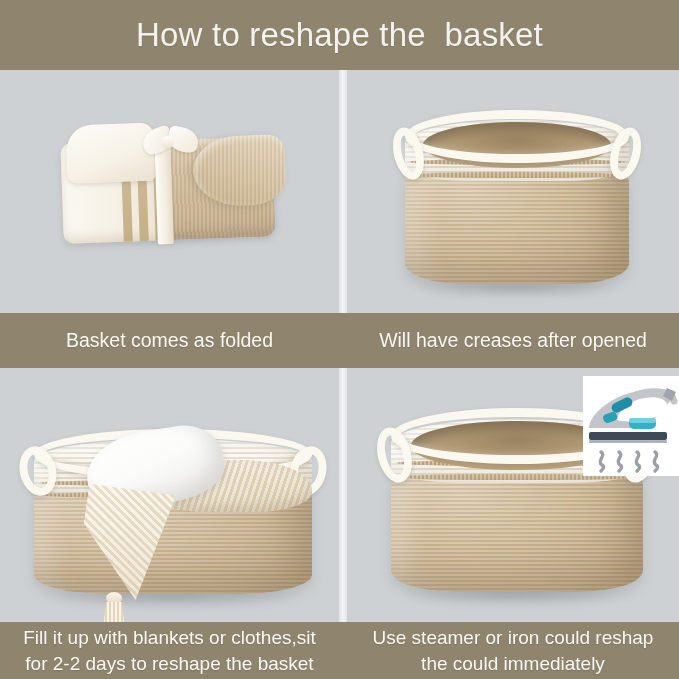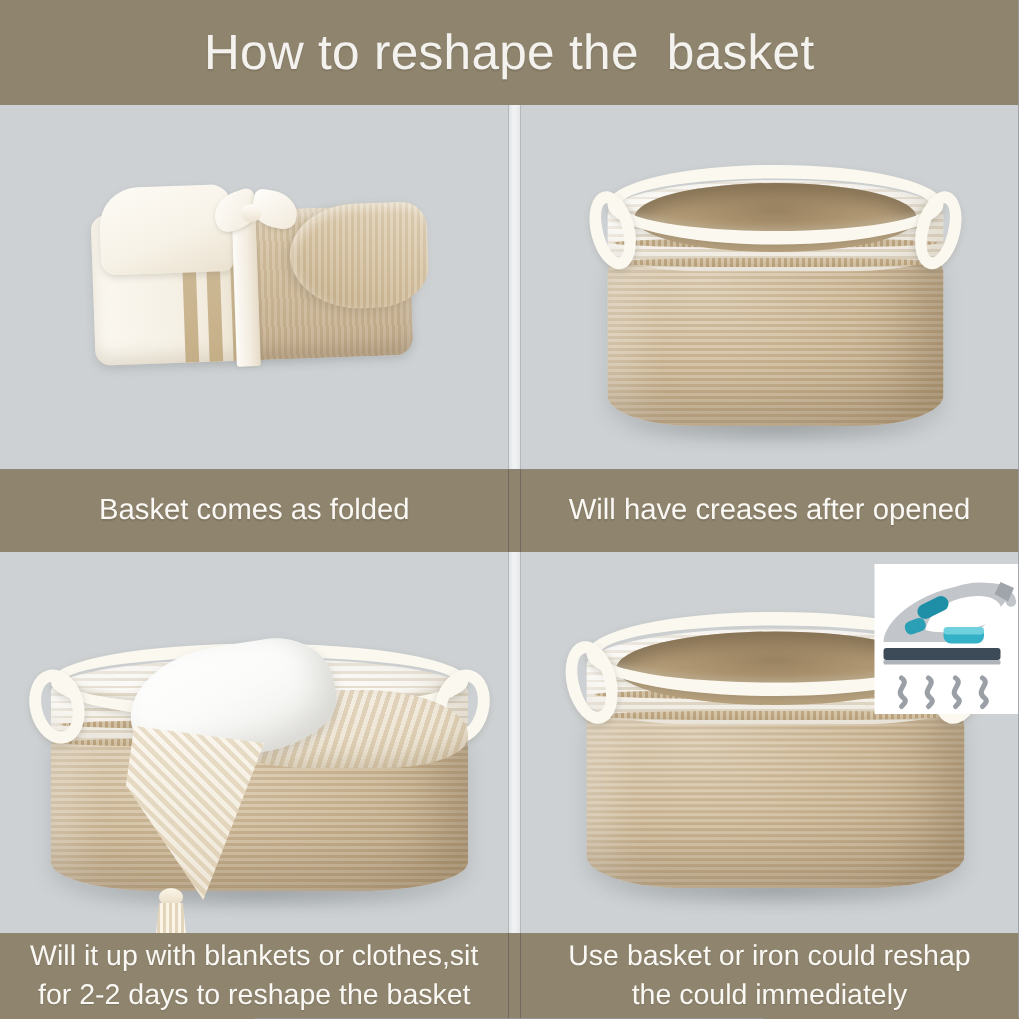--- a/index.html
+++ b/index.html
@@ -401,24 +401,24 @@
         </g>
       </svg>
     </div>
   </div>
 
   <div class="col-divider row2"></div>
 
   <div class="cap-sep-r2"></div>
   <div class="caption-bar caption-r2 cap-c1">
     <div class="caption-text two-line">
-      <span>Will it up with blankets or clothes,sit</span><br>
+      <span>Fill it up with blankets or clothes,sit</span><br>
       <span>for 2-2 days to reshape the basket</span>
     </div>
   </div>
   <div class="caption-bar caption-r2 cap-c2">
     <div class="caption-text two-line">
-      <span>Use basket or iron could reshap</span><br>
+      <span>Use steamer or iron could reshap</span><br>
       <span>the could immediately</span>
     </div>
   </div>
 
 </div>
 
 </body></html>

